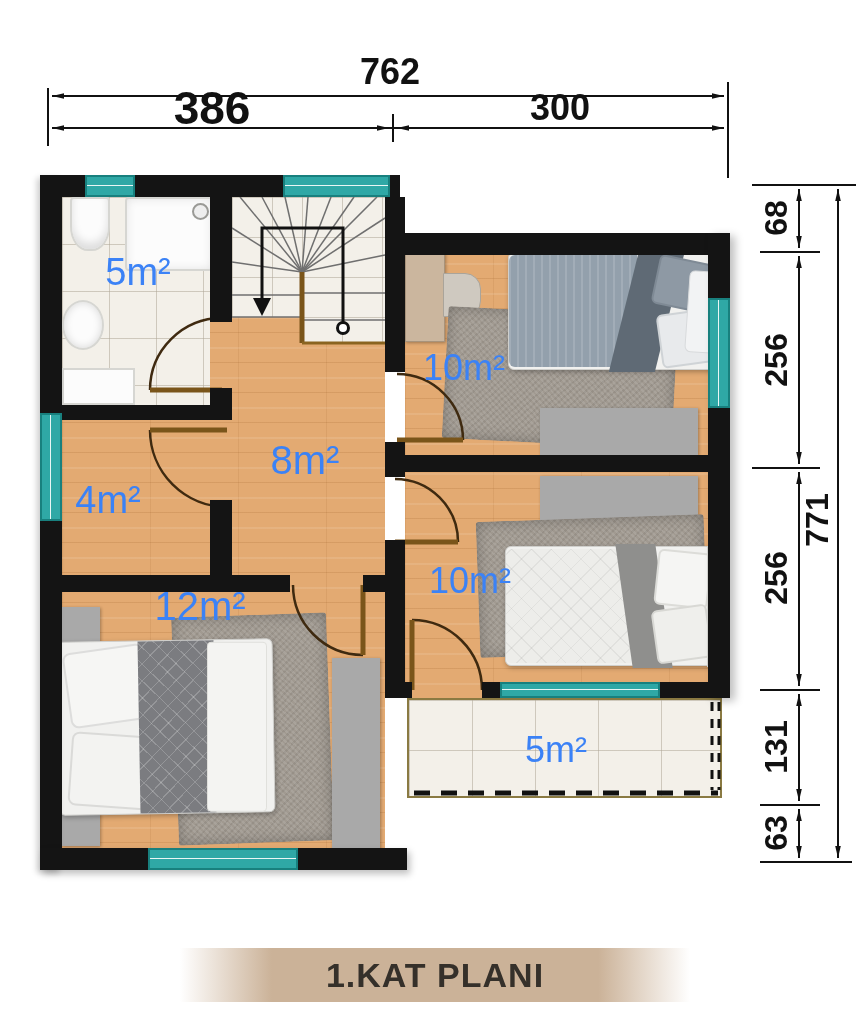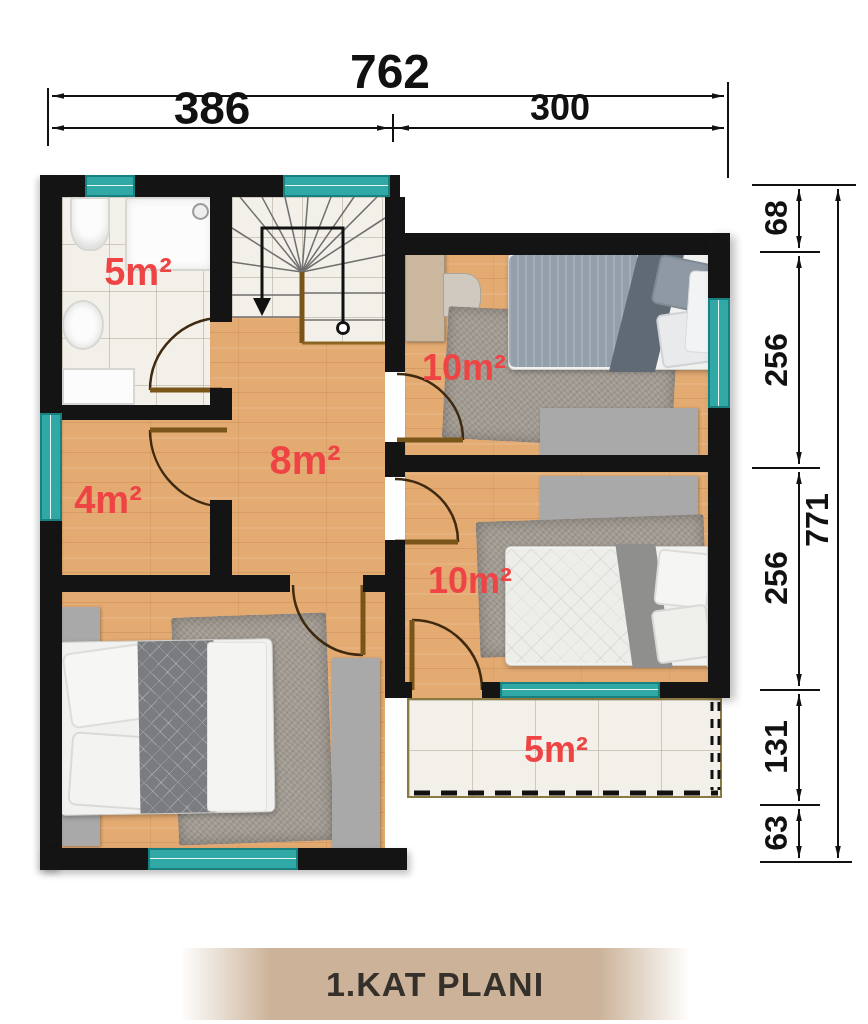--- a/index.html
+++ b/index.html
@@ -18,25 +18,25 @@
   .window{position:absolute;background:#2fa8a6;border:2px solid #18807e;box-sizing:border-box;}
   .win-h{background-image:linear-gradient(180deg, rgba(255,255,255,0) 42%, #e8f6f5 42%, #e8f6f5 50%, rgba(255,255,255,0) 50%);}
   .win-v{background-image:linear-gradient(90deg, rgba(255,255,255,0) 42%, #e8f6f5 42%, #e8f6f5 50%, rgba(255,255,255,0) 50%);}
   .gray{position:absolute;background:#a9a9a9;box-shadow:1px 1px 3px rgba(0,0,0,.3);}
   .rug{position:absolute;background:#a19a91;border-radius:3px;
        background-image:
          repeating-linear-gradient(45deg, rgba(255,255,255,.09) 0 2px, rgba(255,255,255,0) 2px 4px),
          repeating-linear-gradient(-45deg, rgba(60,55,50,.10) 0 2px, rgba(255,255,255,0) 2px 5px);
        box-shadow:inset 0 0 14px rgba(0,0,0,.28);}
   .wht{position:absolute;background:#fcfcfc;border:2px solid #d6d6d2;box-sizing:border-box;}
-  .lab{position:absolute;transform:translate(-50%,-50%);font-weight:bold;color:#ef4444;white-space:nowrap;line-height:1;}
+  .lab{position:absolute;transform:translate(-50%,-50%);font-weight:normal;color:#3b82f6;white-space:nowrap;line-height:1;}
   .dim{position:absolute;transform:translate(-50%,-50%);font-weight:bold;color:#111;white-space:nowrap;line-height:1;}
   .rot{transform:translate(-50%,-50%) rotate(-90deg);}
   svg{position:absolute;left:0;top:0;}
-  #banner{position:absolute;left:180px;top:948px;width:510px;height:72px;
+  #banner{position:absolute;left:180px;top:948px;width:510px;height:54px;
           background:linear-gradient(90deg, rgba(203,178,152,0) 0%, #cbb298 18%, #cbb298 82%, rgba(203,178,152,0) 100%);
           display:flex;align-items:center;justify-content:center;}
   #banner span{font-weight:bold;font-size:34px;color:#35302a;letter-spacing:1px;}
   .bedbase{position:absolute;background:#f1f1ef;border:1px solid #cfcfcc;border-radius:6px;box-shadow:1px 2px 5px rgba(0,0,0,.28);}
   .abs{position:absolute;}
 </style>
 </head>
 <body>
 
 <div id="stage">
@@ -171,20 +171,21 @@
   <div class="window win-h" style="left:283px;top:175px;width:107px;height:22px;"></div>
   <div class="window win-v" style="left:40px;top:413px;width:22px;height:108px;"></div>
   <div class="window win-v" style="left:708px;top:298px;width:22px;height:110px;"></div>
   <div class="window win-h" style="left:500px;top:682px;width:160px;height:16px;"></div>
   <div class="window win-h" style="left:148px;top:848px;width:150px;height:22px;"></div>
 
   <div class="lab" style="left:138px;top:272px;font-size:38px;">5m²</div>
   <div class="lab" style="left:464px;top:368px;font-size:36px;">10m²</div>
   <div class="lab" style="left:305px;top:460px;font-size:40px;">8m²</div>
   <div class="lab" style="left:108px;top:500px;font-size:38px;">4m²</div>
+  <div class="lab" style="left:200px;top:606px;font-size:40px;">12m²</div>
   <div class="lab" style="left:470px;top:581px;font-size:36px;">10m²</div>
   <div class="lab" style="left:556px;top:750px;font-size:36px;">5m²</div>
 
   <svg width="868" height="1024" viewBox="0 0 868 1024">
     <defs>
       <marker id="arr" markerUnits="userSpaceOnUse" markerWidth="14" markerHeight="10" refX="12" refY="5" orient="auto-start-reverse">
         <path d="M0,2.2 L12,5 L0,7.8 Z" fill="#111"></path>
       </marker>
     </defs>
     <g stroke="#111" stroke-width="2">
@@ -205,21 +206,21 @@
       <line x1="760" y1="862" x2="852" y2="862"></line>
       <line x1="799" y1="189" x2="799" y2="248" marker-start="url(#arr)" marker-end="url(#arr)"></line>
       <line x1="799" y1="256" x2="799" y2="464" marker-start="url(#arr)" marker-end="url(#arr)"></line>
       <line x1="799" y1="472" x2="799" y2="686" marker-start="url(#arr)" marker-end="url(#arr)"></line>
       <line x1="799" y1="694" x2="799" y2="801" marker-start="url(#arr)" marker-end="url(#arr)"></line>
       <line x1="799" y1="809" x2="799" y2="858" marker-start="url(#arr)" marker-end="url(#arr)"></line>
       <line x1="838" y1="189" x2="838" y2="858" marker-start="url(#arr)" marker-end="url(#arr)"></line>
     </g>
   </svg>
 
-  <div class="dim" style="left:390px;top:72px;font-size:48px;">762</div>
+  <div class="dim" style="left:390px;top:72px;font-size:36px;">762</div>
   <div class="dim" style="left:212px;top:108px;font-size:46px;">386</div>
   <div class="dim" style="left:560px;top:108px;font-size:36px;">300</div>
   <div class="dim rot" style="left:776px;top:218px;font-size:32px;">68</div>
   <div class="dim rot" style="left:776px;top:360px;font-size:32px;">256</div>
   <div class="dim rot" style="left:776px;top:578px;font-size:32px;">256</div>
   <div class="dim rot" style="left:776px;top:747px;font-size:32px;">131</div>
   <div class="dim rot" style="left:776px;top:833px;font-size:32px;">63</div>
   <div class="dim rot" style="left:817px;top:520px;font-size:32px;">771</div>
 
   <div id="banner">

